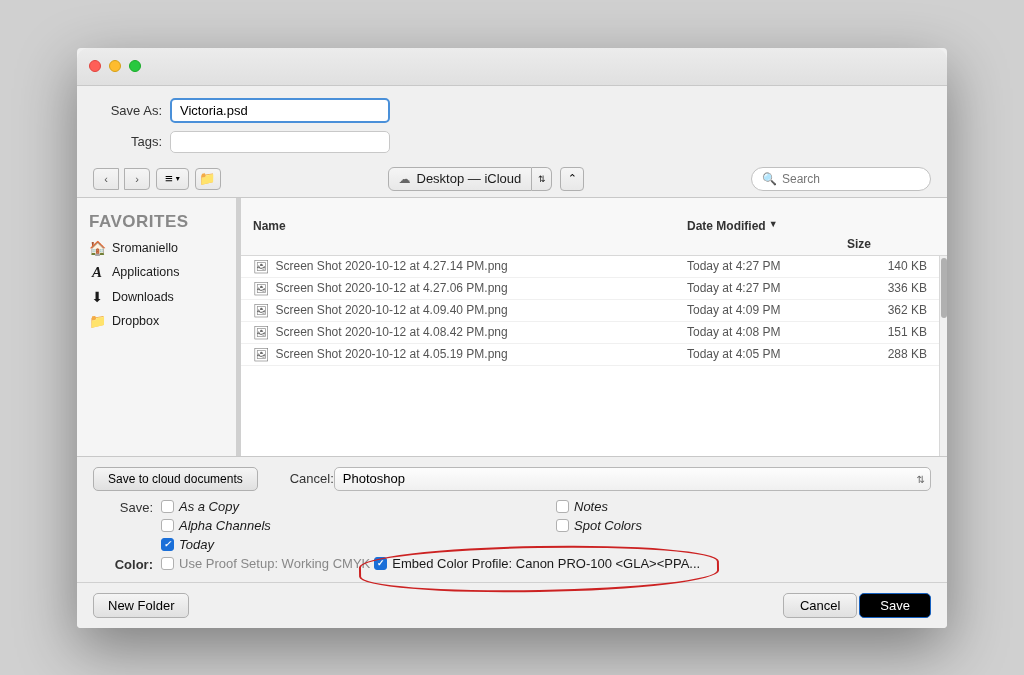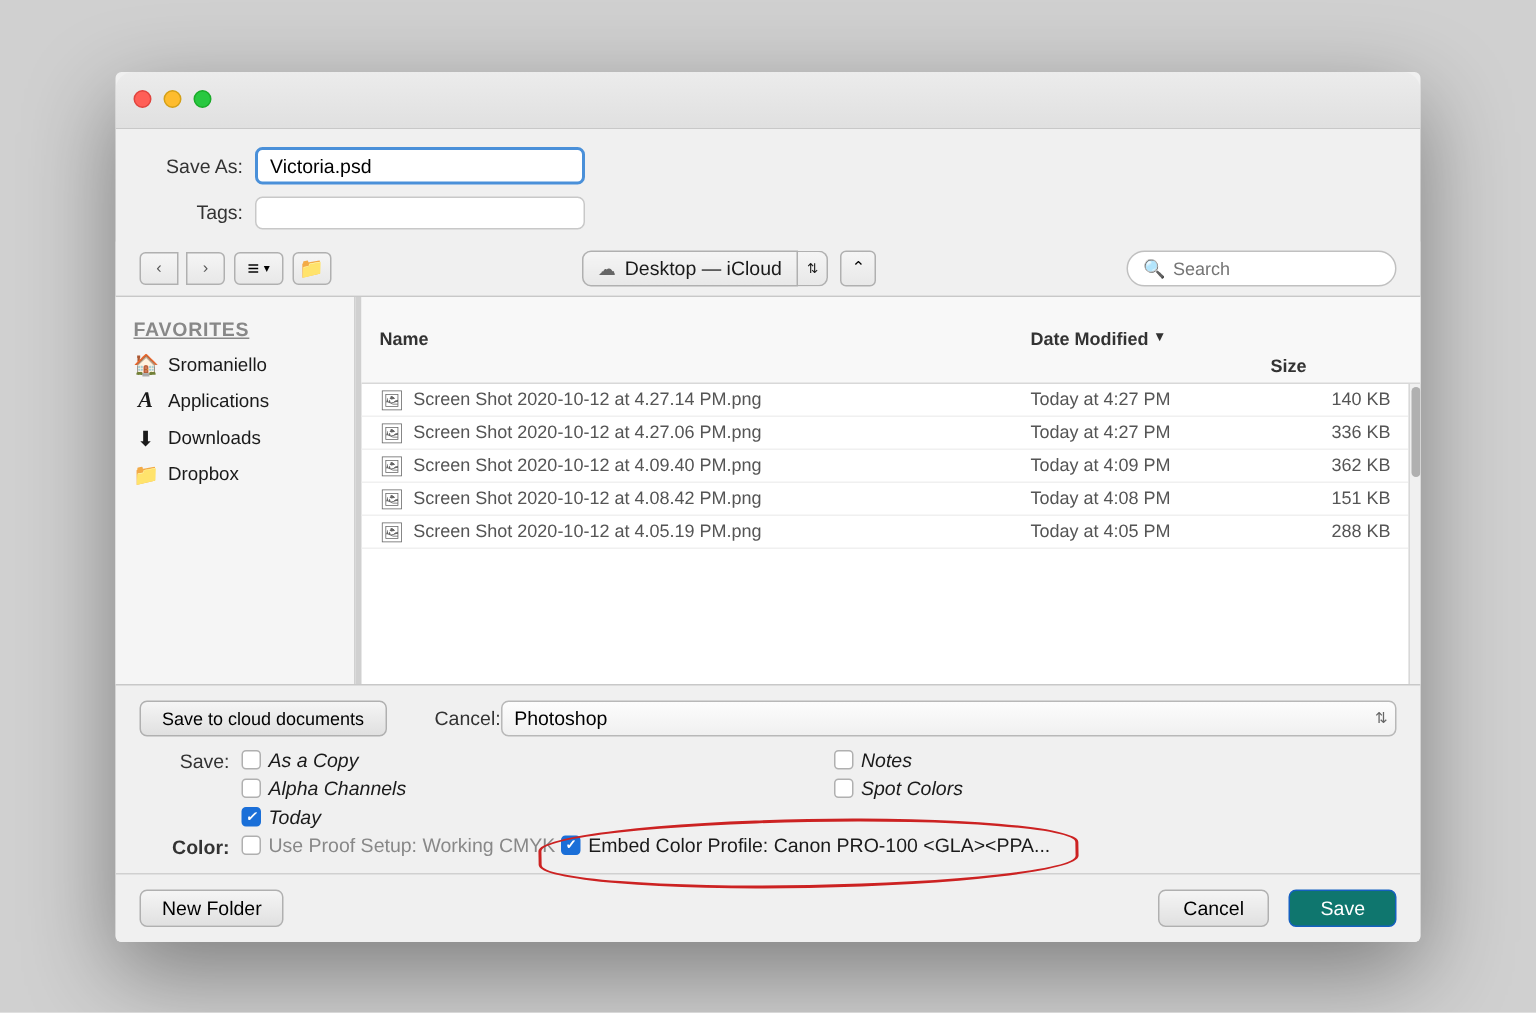--- a/index.html
+++ b/index.html
@@ -202,27 +202,26 @@
       background: white;
       border-top: 1px solid #c8c8c8;
     }
     .sidebar {
       width: 160px;
       background: #f5f5f5;
       border-right: 1px solid #d0d0d0;
       padding: 10px 0;
     }
     .sidebar-section-label {
-      font-size: 13px;
+      font-size: 17px;
       font-weight: 600;
       color: #888;
       padding: 4px 12px;
       text-transform: uppercase;
       letter-spacing: 0.5px;
-      text-decoration: underline;
     }
     .sidebar-item {
       display: flex;
       align-items: center;
       padding: 4px 12px;
       gap: 7px;
       cursor: pointer;
       font-size: 12.5px;
     }
     .sidebar-icon { font-size: 14px; width: 16px; text-align: center; }
@@ -379,31 +378,31 @@
       border-top: 1px solid #d0d0d0;
     }
     .new-folder-btn {
       background: linear-gradient(to bottom, #f5f5f5, #e0e0e0);
       border: 1px solid #b0b0b0;
       border-radius: 5px;
       padding: 4px 14px;
       font-size: 13px;
       cursor: pointer;
     }
-    .right-buttons { display: flex; gap: 13px; }
+    .right-buttons { display: flex; gap: 2px; }
     .cancel-btn {
       background: linear-gradient(to bottom, #f5f5f5, #e0e0e0);
       border: 1px solid #b0b0b0;
       border-radius: 5px;
       padding: 4px 16px;
       font-size: 13px;
       cursor: pointer;
     }
     .save-btn {
-      background: #0f766e;
+      background: #000000;
       border: 1px solid #1560c0;
       border-radius: 5px;
       padding: 4px 20px;
       font-size: 13px;
       color: white;
       cursor: pointer;
       font-weight: 500;
     }
     .cloud-icon { font-size: 12px; color: #666; }
   </style>

